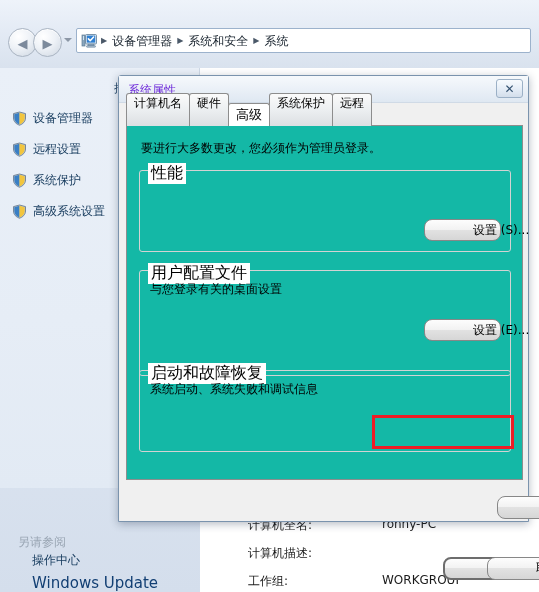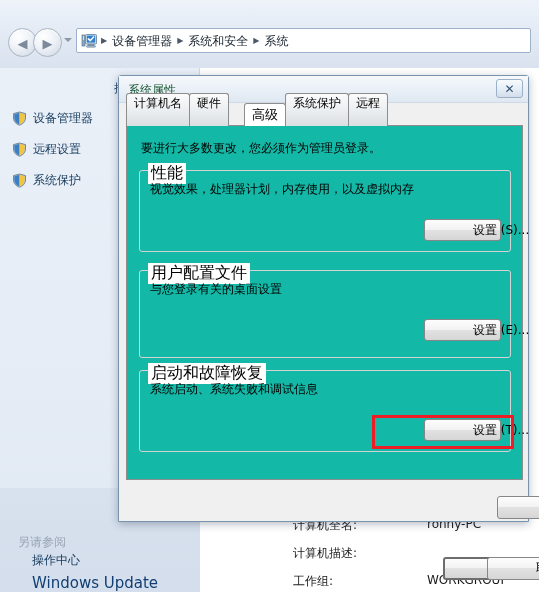--- a/index.html
+++ b/index.html
@@ -143,21 +143,20 @@
     position: absolute;
     left: 200px; top: 68px;
     width: 339px; height: 524px;
     background: #ffffff;
   }
   .bg-row {
     position: absolute;
     font-size: 12px;
     color: #1a1a1a;
     white-space: nowrap;
-    margin-left: 45px;
   }
   .bg-label { left: 48px; }
   .bg-value { left: 182px; }
 
   
   #dialog {
     position: absolute;
     left: 118px; top: 75px;
     width: 411px; height: 447px;
     background: #f0f0f0;
@@ -171,21 +170,21 @@
     left: 0; top: 0;
     width: 100%; height: 27px;
     background: linear-gradient(to bottom, #f6f9fc 0%, #eaf0f7 52%, #dfe8f2 100%);
     border-bottom: 1px solid #d0dae6;
     box-sizing: border-box;
   }
   #dialog-title {
     position: absolute;
     left: 9px; top: 6px;
     font-size: 12px;
-    color: #14532d;
+    color: #6d28d9;
     white-space: nowrap;
   }
   #dialog-close {
     position: absolute;
     right: 5px; top: 3px;
     width: 27px; height: 19px;
     border: 1px solid #9bb0c6;
     border-radius: 3px;
     background: linear-gradient(to bottom, #f8fbfe 0%, #e6eef7 50%, #d3deeb 100%);
     box-sizing: border-box;
@@ -224,21 +223,20 @@
     white-space: nowrap;
   }
   .tab.active {
     height: 23px;
     line-height: 22px;
     background: #ffffff;
     border-color: #8d8d8d;
     position: relative;
     z-index: 4;
     font-size: 13px;
-    margin-left: 16px;
   }
 
   #tabpanel {
     position: absolute;
     left: 7px; top: 49px;
     width: 397px; height: 355px;
     background: #14b8a6;
     border: 1px solid #8d8d8d;
     box-sizing: border-box;
   }
@@ -273,21 +271,21 @@
     color: #000;
     white-space: nowrap;
   }
 
   .winbtn {
     font-family: "DejaVu Sans", "Liberation Sans", sans-serif;
     font-size: 12px;
     color: #000;
     background: linear-gradient(to bottom, #fdfdfd 0%, #f2f2f2 48%, #e2e2e2 50%, #d6d6d6 100%);
     border: 1px solid #878787;
-    border-radius: 3px;
+    border-radius: 8px;
     text-align: center;
     box-sizing: border-box;
     white-space: nowrap;
     padding-left: 48px;
   }
   .gb-btn {
     position: absolute;
     width: 77px; height: 22px;
     line-height: 20px;
     right: 9px;
@@ -388,20 +386,30 @@
       <span class="shield">
         <svg width="15" height="15" viewBox="0 0 15 15">
           <path d="M7.5 1 L13.5 2.6 V7 C13.5 10.6 10.9 13 7.5 14.2 C4.1 13 1.5 10.6 1.5 7 V2.6 Z" fill="#b8c6d4" stroke="#5f7288" stroke-width="0.8"></path>
           <path d="M7.5 1.8 L7.5 13.4 C4.6 12.3 2.3 10.2 2.3 7 V3.2 Z" fill="#3a7fc4"></path>
           <path d="M7.5 1.8 L12.7 3.2 V7 C12.7 10.2 10.4 12.3 7.5 13.4 Z" fill="#f2c53d"></path>
         </svg>
       </span>
       <span>系统保护</span>
     </div>
 
+    <div class="side-link" style="top:135px">
+      <span class="shield">
+        <svg width="15" height="15" viewBox="0 0 15 15">
+          <path d="M7.5 1 L13.5 2.6 V7 C13.5 10.6 10.9 13 7.5 14.2 C4.1 13 1.5 10.6 1.5 7 V2.6 Z" fill="#b8c6d4" stroke="#5f7288" stroke-width="0.8"></path>
+          <path d="M7.5 1.8 L7.5 13.4 C4.6 12.3 2.3 10.2 2.3 7 V3.2 Z" fill="#3a7fc4"></path>
+          <path d="M7.5 1.8 L12.7 3.2 V7 C12.7 10.2 10.4 12.3 7.5 13.4 Z" fill="#f2c53d"></path>
+        </svg>
+      </span>
+      <span>高级系统设置</span>
+    </div>
 
     <div id="seealso-title">另请参阅</div>
 
     <div class="seealso-link" style="top:484px">操作中心</div>
 
     <div id="win-update">Windows Update</div>
   </div>
 
   <div id="content-pane">
     <div class="bg-row bg-label" style="top:449px">计算机全名:</div>
@@ -430,34 +438,32 @@
       <div class="tab">系统保护</div>
       <div class="tab">远程</div>
     </div>
 
     <div id="tabpanel">
 
       <div id="admin-note">要进行大多数更改，您必须作为管理员登录。</div>
 
       <div class="groupbox" style="top:44px; height:82px;">
         <span class="gb-legend">性能</span>
-        <span class="gb-desc">视觉效果，处理器计划，内存使用，以及虚拟内存</span>
         <div class="winbtn gb-btn" style="top:48px">设置 (S)...</div>
       </div>
 
-      <div class="groupbox" style="top:144px; height:88px;">
+      <div class="groupbox" style="top:144px; height:106px;">
         <span class="gb-legend">用户配置文件</span>
         <span class="gb-desc">与您登录有关的桌面设置</span>
         <div class="winbtn gb-btn" style="top:48px">设置 (E)...</div>
       </div>
 
       <div class="groupbox" style="top:244px; height:82px;">
         <span class="gb-legend">启动和故障恢复</span>
         <span class="gb-desc">系统启动、系统失败和调试信息</span>
-        <div class="winbtn gb-btn" style="top:48px">设置 (T)...</div>
       </div>
     </div>
 
     <div class="winbtn" id="env-btn">环境变量 (N)...</div>
 
     <div class="winbtn footer-btn default" style="left:287px">确定</div>
     <div class="winbtn footer-btn" style="left:368px">取消</div>
 
   </div>
 

